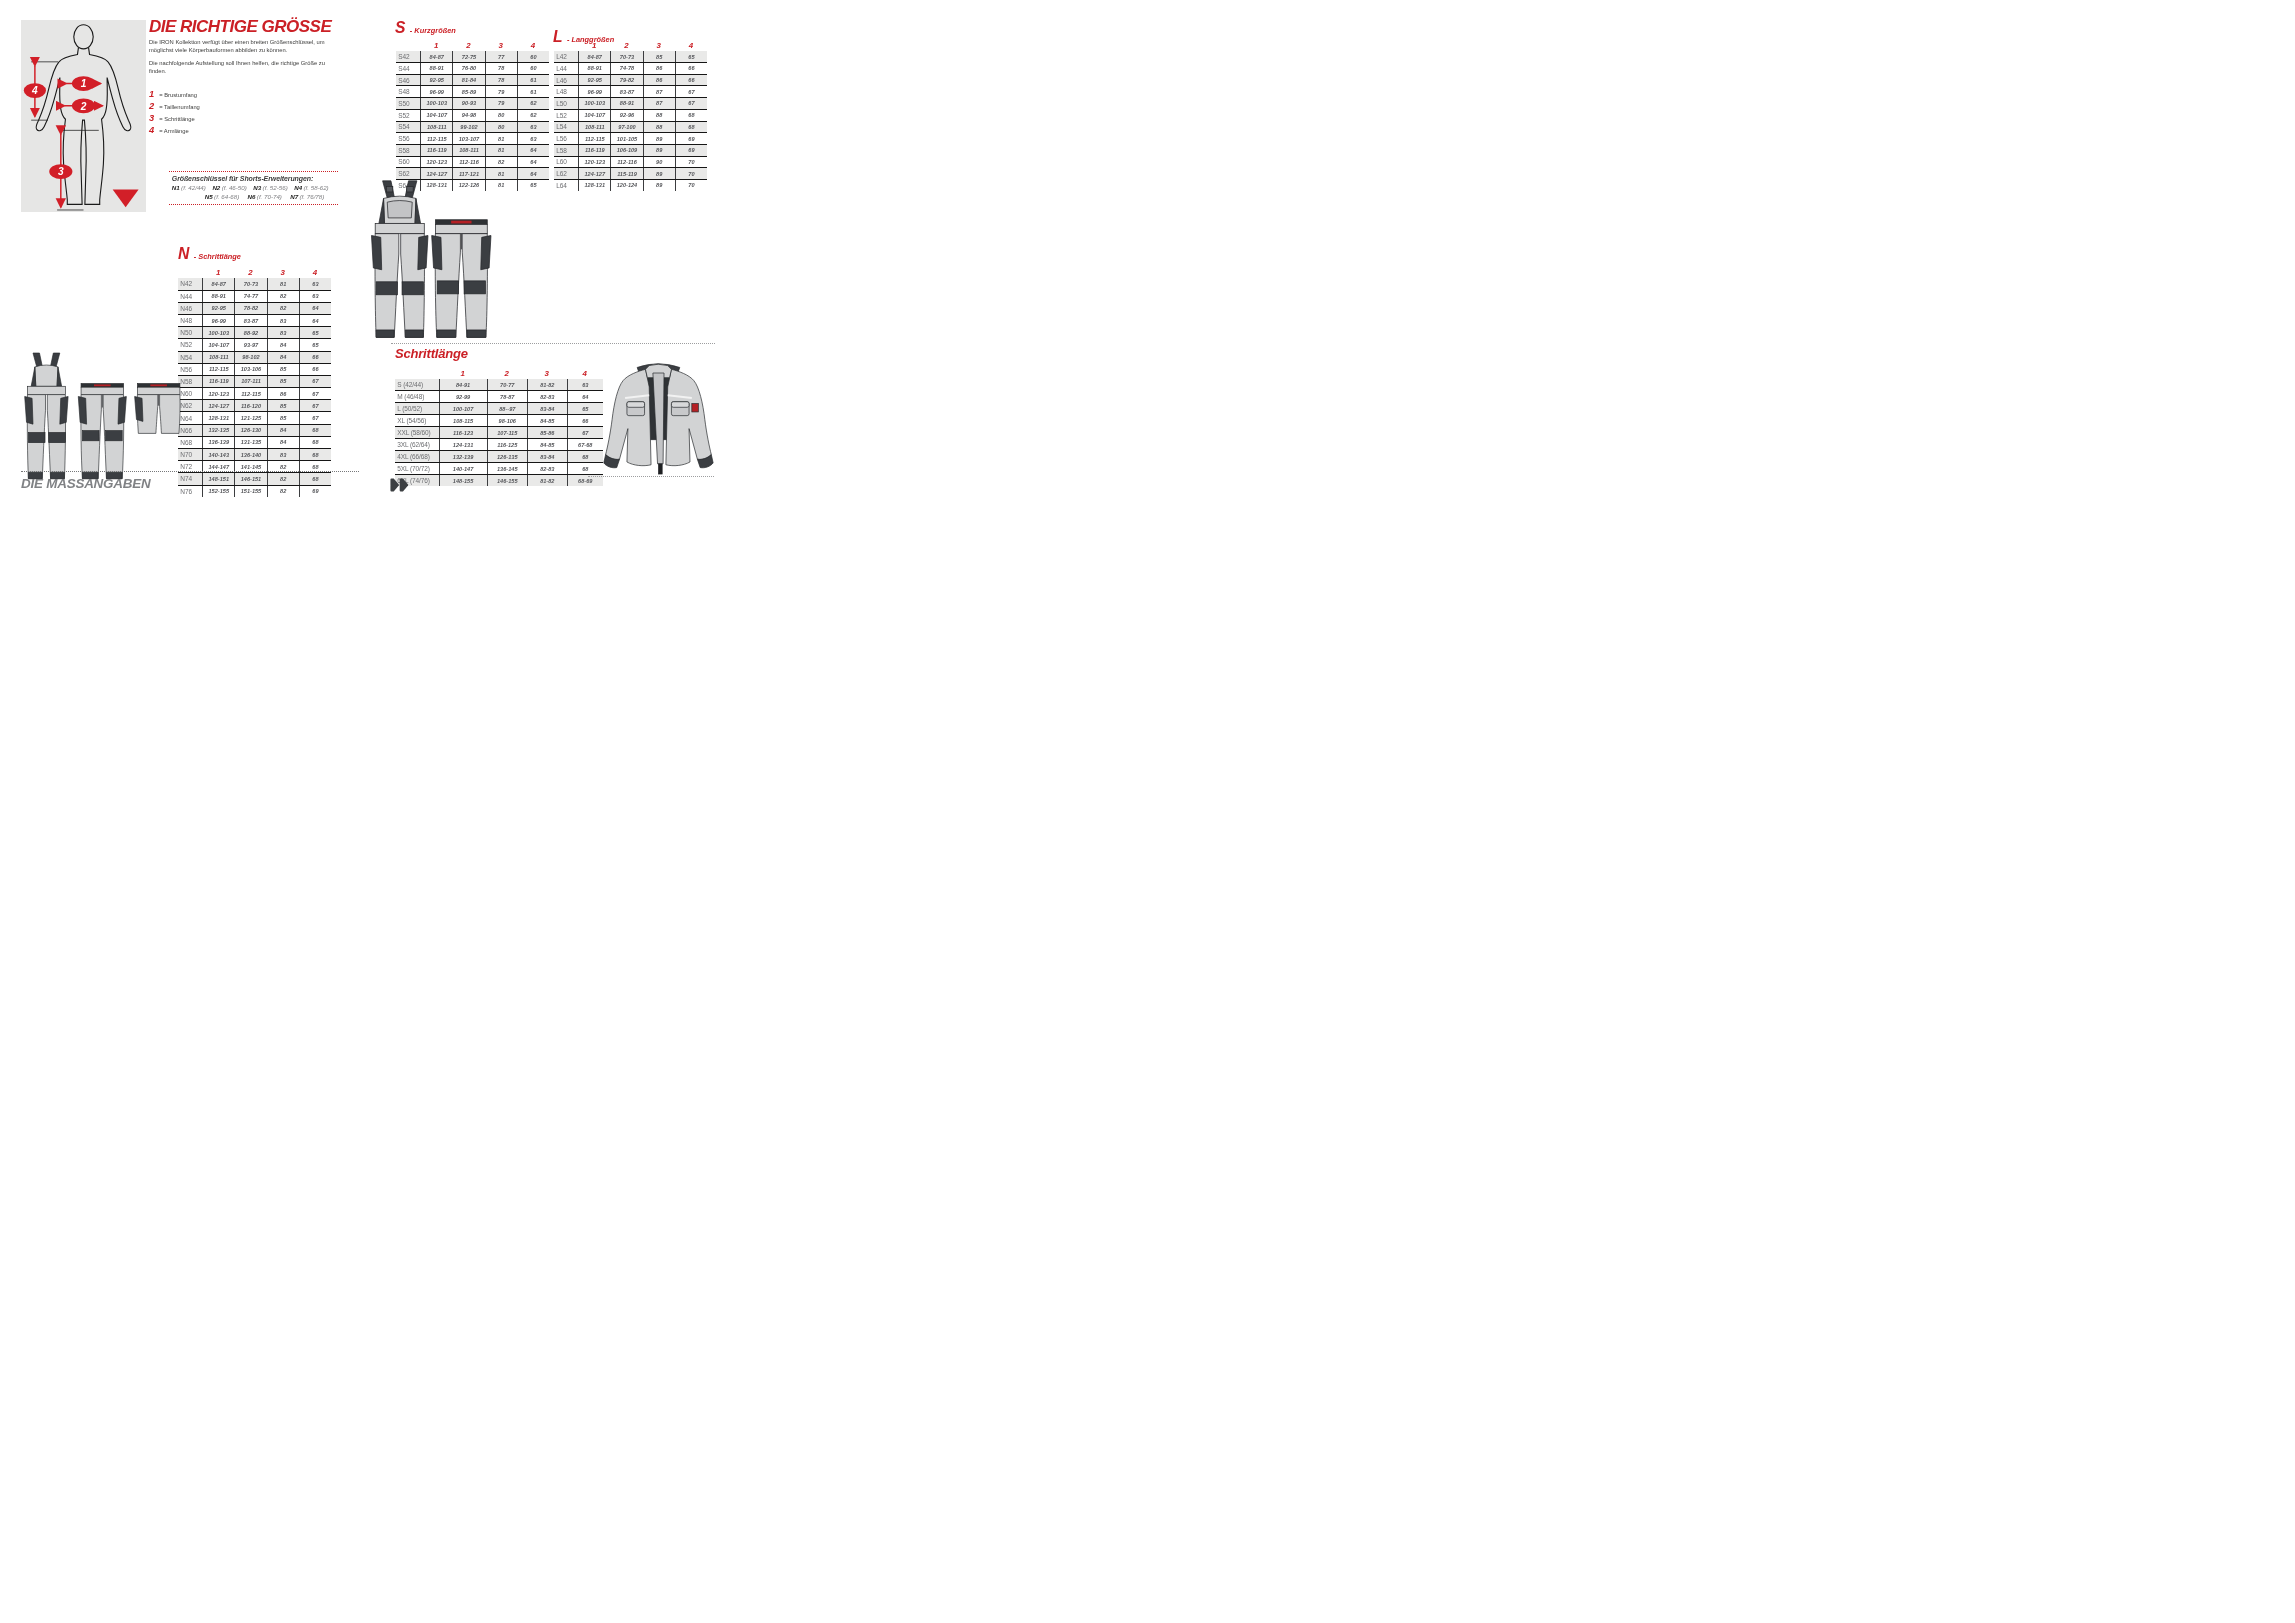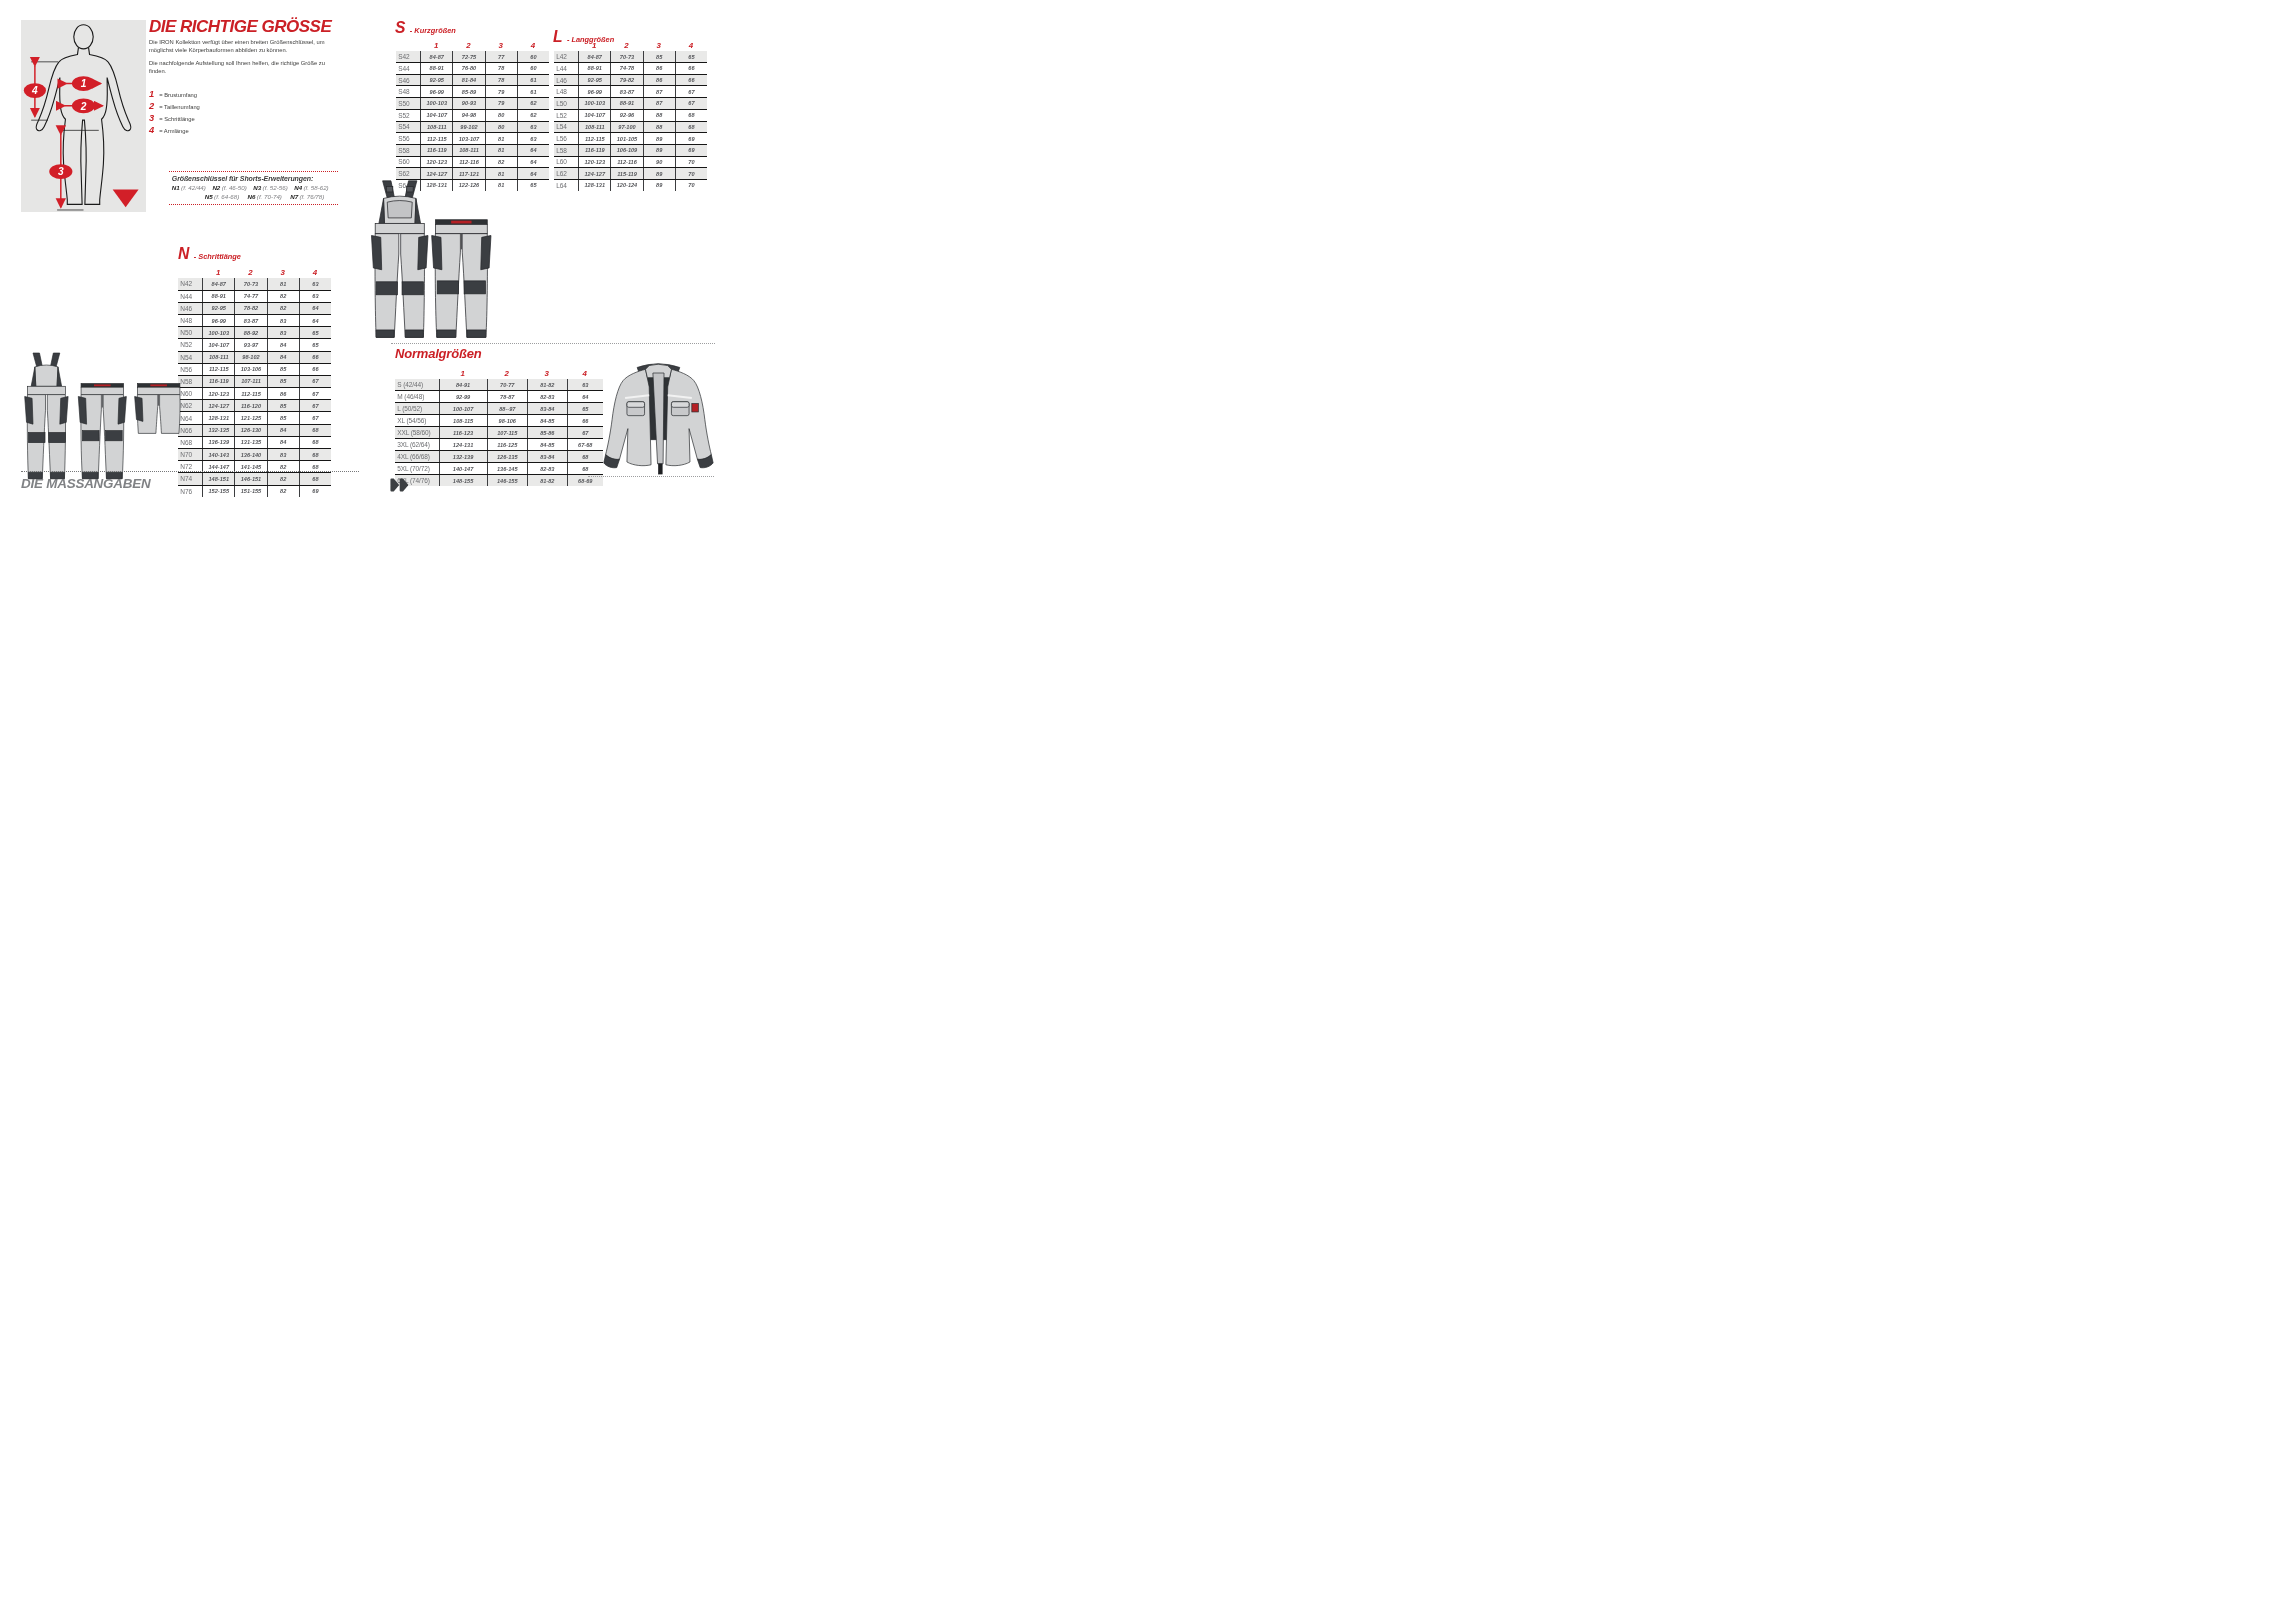--- a/index.html
+++ b/index.html
@@ -509,21 +509,21 @@
           <div class="cell c0 label-cell">N76</div>
           <div class="cell c1 value-cell">152-155</div>
           <div class="cell c2 value-cell">151-155</div>
           <div class="cell c3 value-cell">82</div>
           <div class="cell c4 value-cell">69</div>
         </div>
       </div>
   </div>
 
   <div class="dotted div-jacken"></div>
-  <div class="jacken-heading">Normalgrößen</div>
+  <div class="jacken-heading">Schrittlänge</div>
   <div class="sizetable t-j pos-j">
     <div class="thead">
       <div class="cell c0"></div>
       <div class="cell c1">1</div>
       <div class="cell c2">2</div>
       <div class="cell c3">3</div>
       <div class="cell c4">4</div>
     </div>
     <div class="tbody">
         <div class="trow odd">

